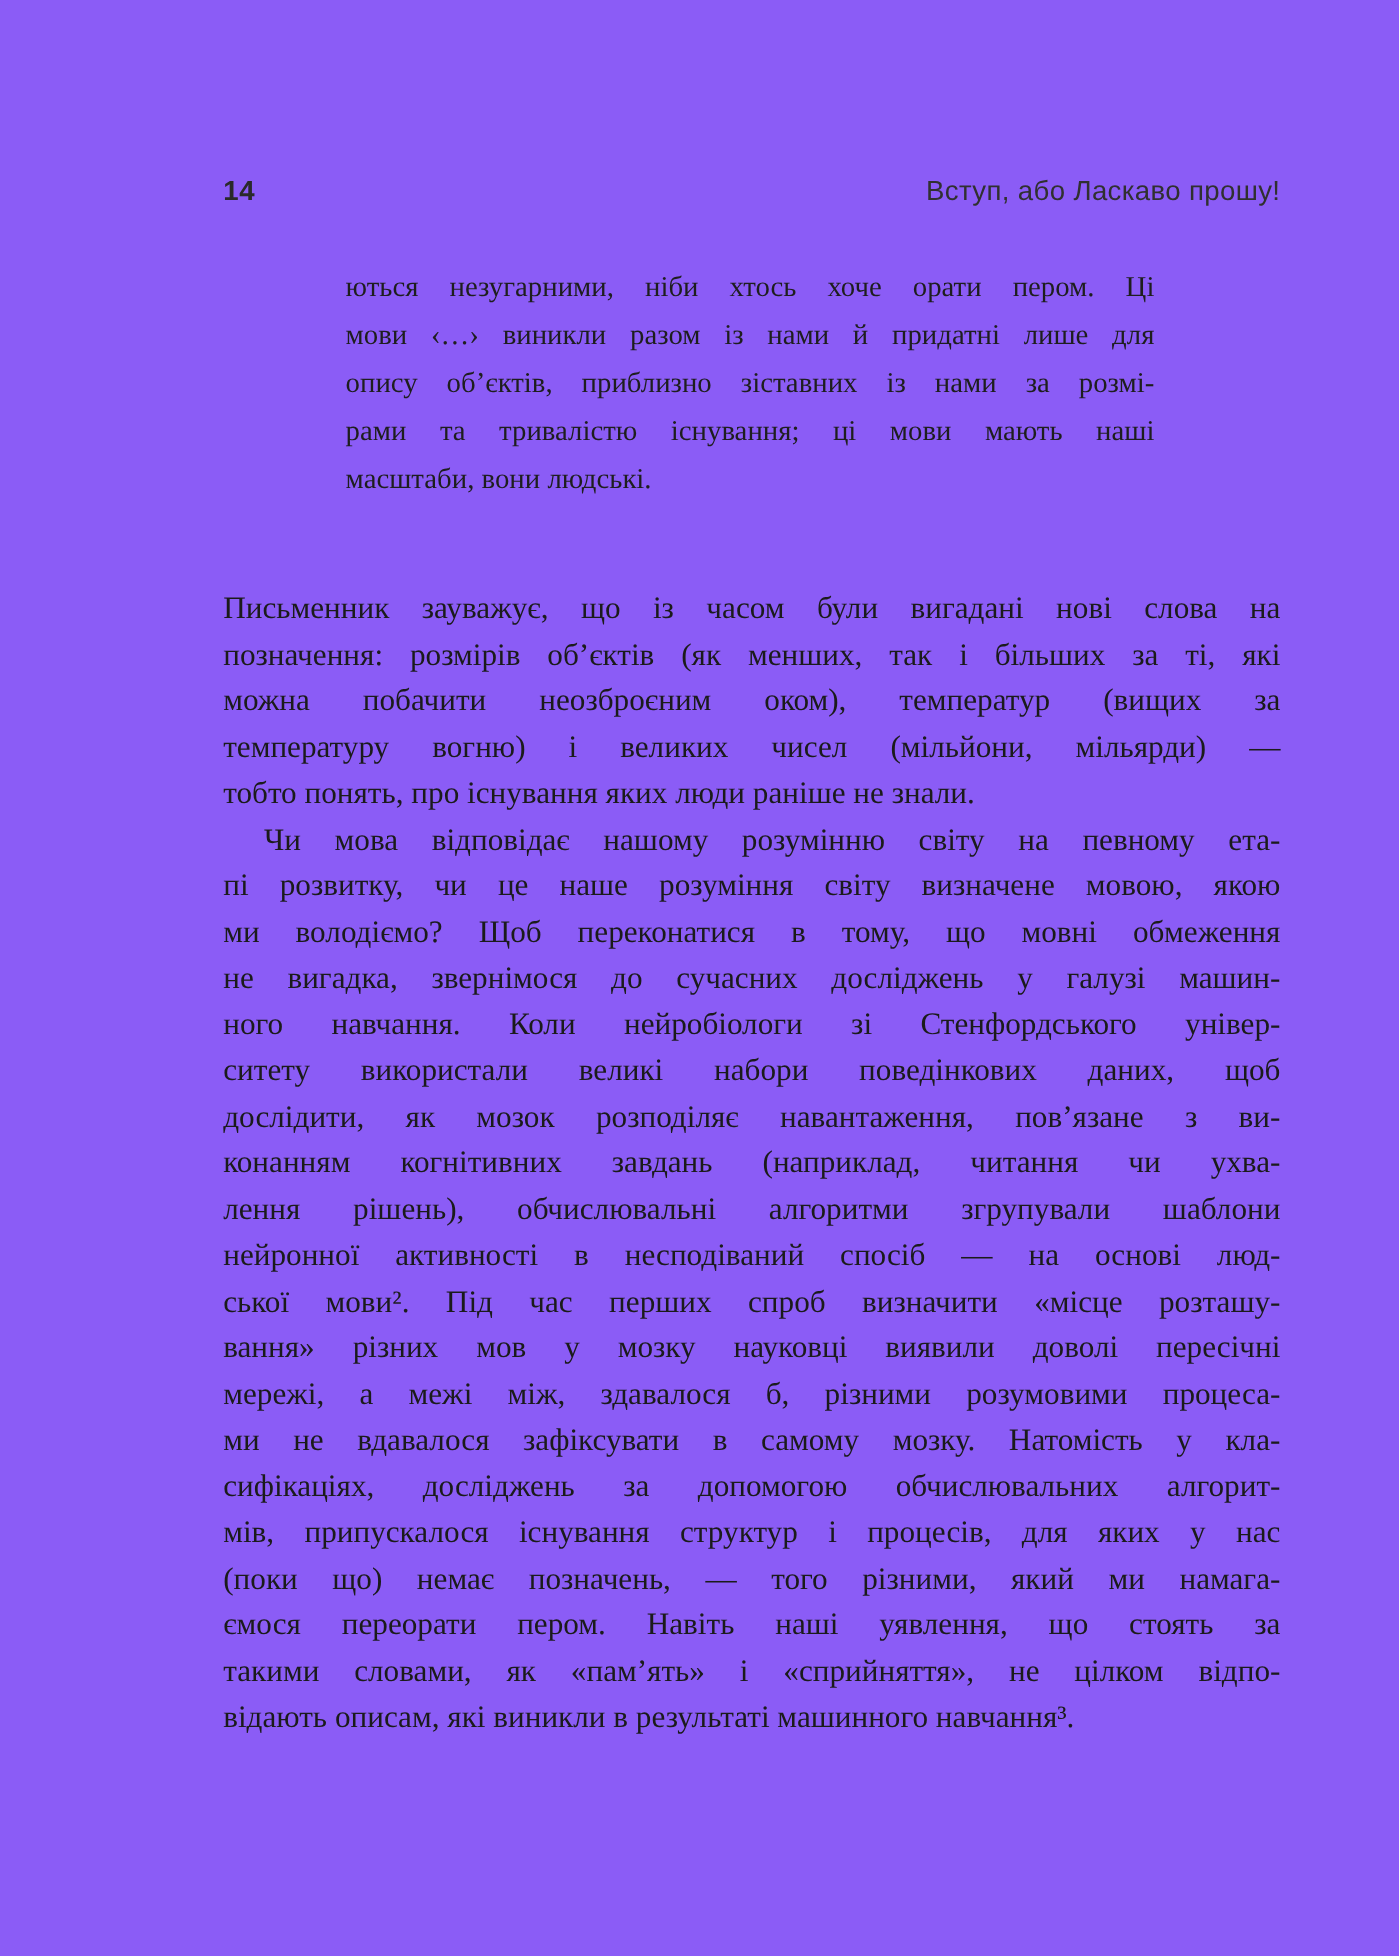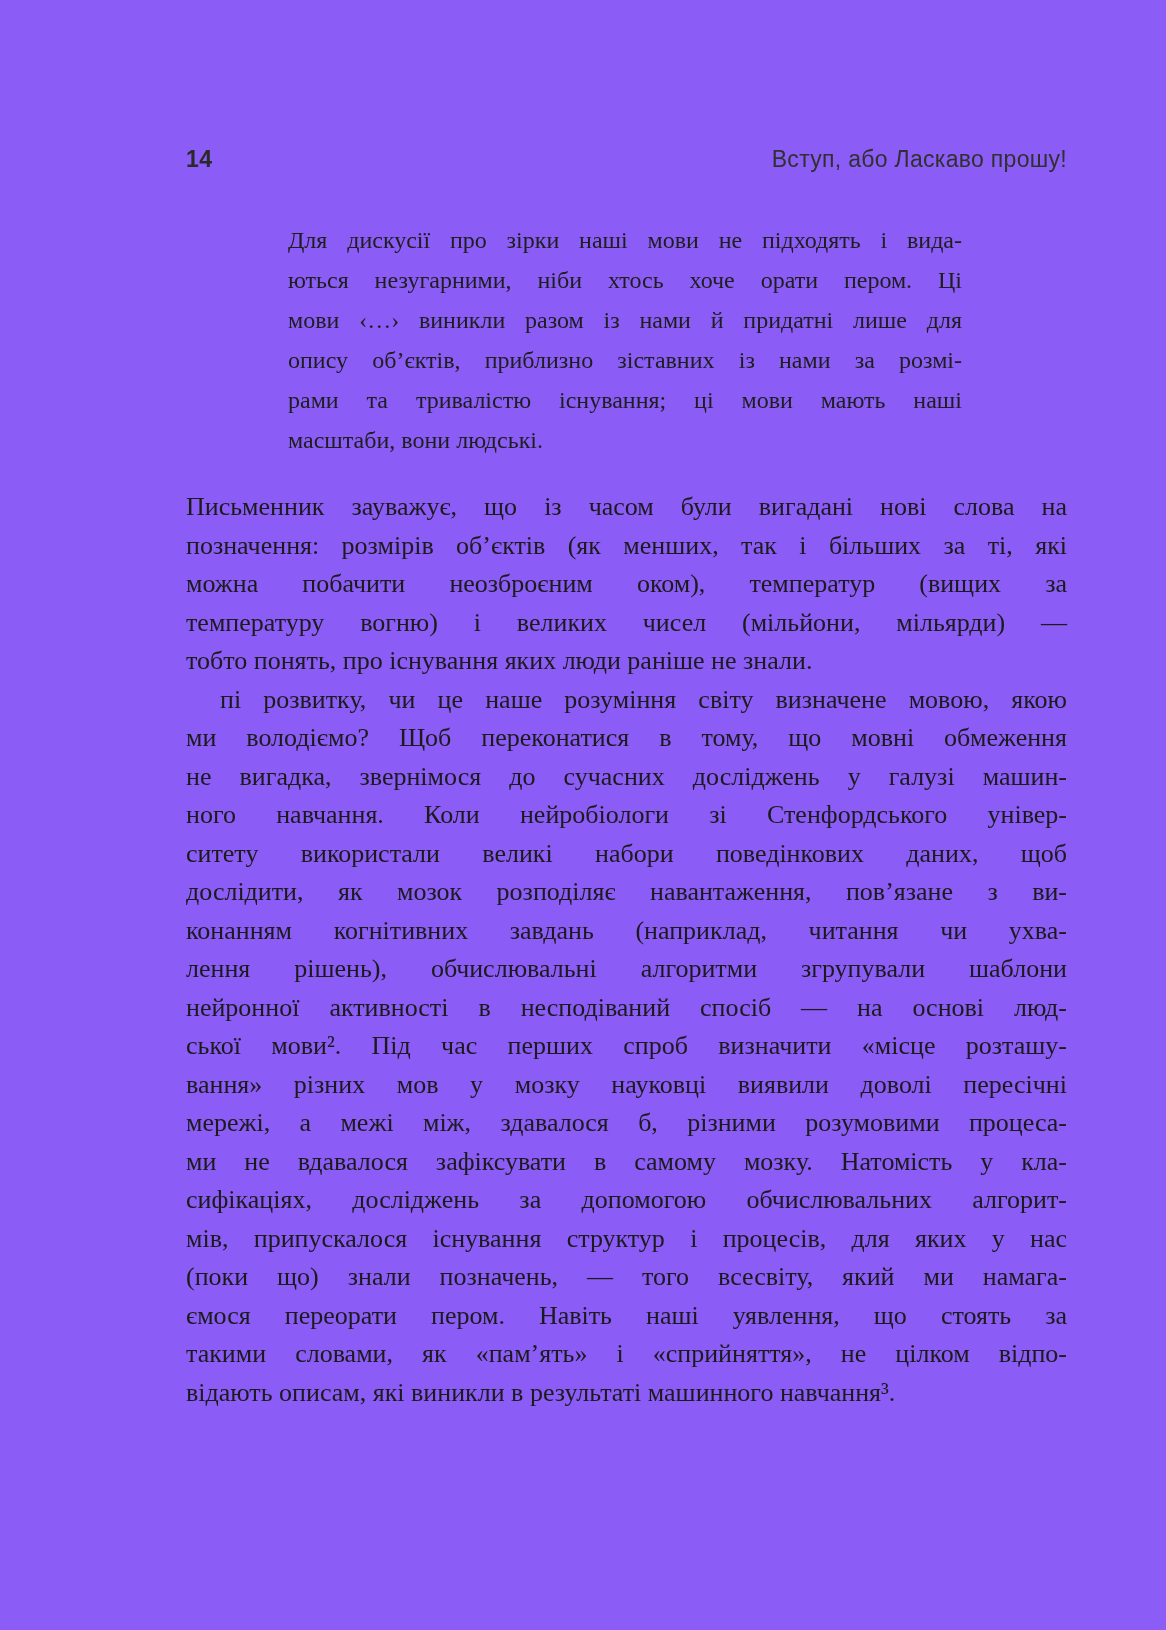--- a/index.html
+++ b/index.html
@@ -82,52 +82,52 @@
 <body>
 
 <div class="page">
 
   <div class="running-header">
     <span class="page-number">14</span>
     <span class="header-title">Вступ, або Ласкаво прошу!</span>
   </div>
 
   <div class="block-quote">
-      <div class="line">Для дискусії про зірки наші мови не підходять і вида-</div>
       <div class="line">ються незугарними, ніби хтось хоче орати пером. Ці</div>
       <div class="line">мови ‹…› виникли разом із нами й придатні лише для</div>
       <div class="line">опису об’єктів, приблизно зіставних із нами за розмі-</div>
       <div class="line">рами та тривалістю існування; ці мови мають наші</div>
       <div class="line last">масштаби, вони людські.</div>
     </div>
 
   <div class="body-text">
       <div class="para">
         <div class="line">Письменник зауважує, що із часом були вигадані нові слова на</div>
         <div class="line">позначення: розмірів об’єктів (як менших, так і більших за ті, які</div>
         <div class="line">можна побачити неозброєним оком), температур (вищих за</div>
         <div class="line">температуру вогню) і великих чисел (мільйони, мільярди) —</div>
         <div class="line last">тобто понять, про існування яких люди раніше не знали.</div>
       </div>
       <div class="para indent">
+        <div class="line">Чи мова відповідає нашому розумінню світу на певному ета-</div>
         <div class="line">пі розвитку, чи це наше розуміння світу визначене мовою, якою</div>
         <div class="line">ми володіємо? Щоб переконатися в тому, що мовні обмеження</div>
         <div class="line">не вигадка, звернімося до сучасних досліджень у галузі машин-</div>
         <div class="line">ного навчання. Коли нейробіологи зі Стенфордського універ-</div>
         <div class="line">ситету використали великі набори поведінкових даних, щоб</div>
         <div class="line">дослідити, як мозок розподіляє навантаження, пов’язане з ви-</div>
         <div class="line">конанням когнітивних завдань (наприклад, читання чи ухва-</div>
         <div class="line">лення рішень), обчислювальні алгоритми згрупували шаблони</div>
         <div class="line">нейронної активності в несподіваний спосіб — на основі люд-</div>
         <div class="line">ської мови². Під час перших спроб визначити «місце розташу-</div>
         <div class="line">вання» різних мов у мозку науковці виявили доволі пересічні</div>
         <div class="line">мережі, а межі між, здавалося б, різними розумовими процеса-</div>
         <div class="line">ми не вдавалося зафіксувати в самому мозку. Натомість у кла-</div>
         <div class="line">сифікаціях, досліджень за допомогою обчислювальних алгорит-</div>
         <div class="line">мів, припускалося існування структур і процесів, для яких у нас</div>
-        <div class="line">(поки що) знали позначень, — того всесвіту, який ми намага-</div>
+        <div class="line">(поки що) немає позначень, — того різними, який ми намага-</div>
         <div class="line">ємося переорати пером. Навіть наші уявлення, що стоять за</div>
         <div class="line">такими словами, як «пам’ять» і «сприйняття», не цілком відпо-</div>
         <div class="line last">відають описам, які виникли в результаті машинного навчання³.</div>
       </div>
     </div>
 
 </div>
 
 </body></html>

